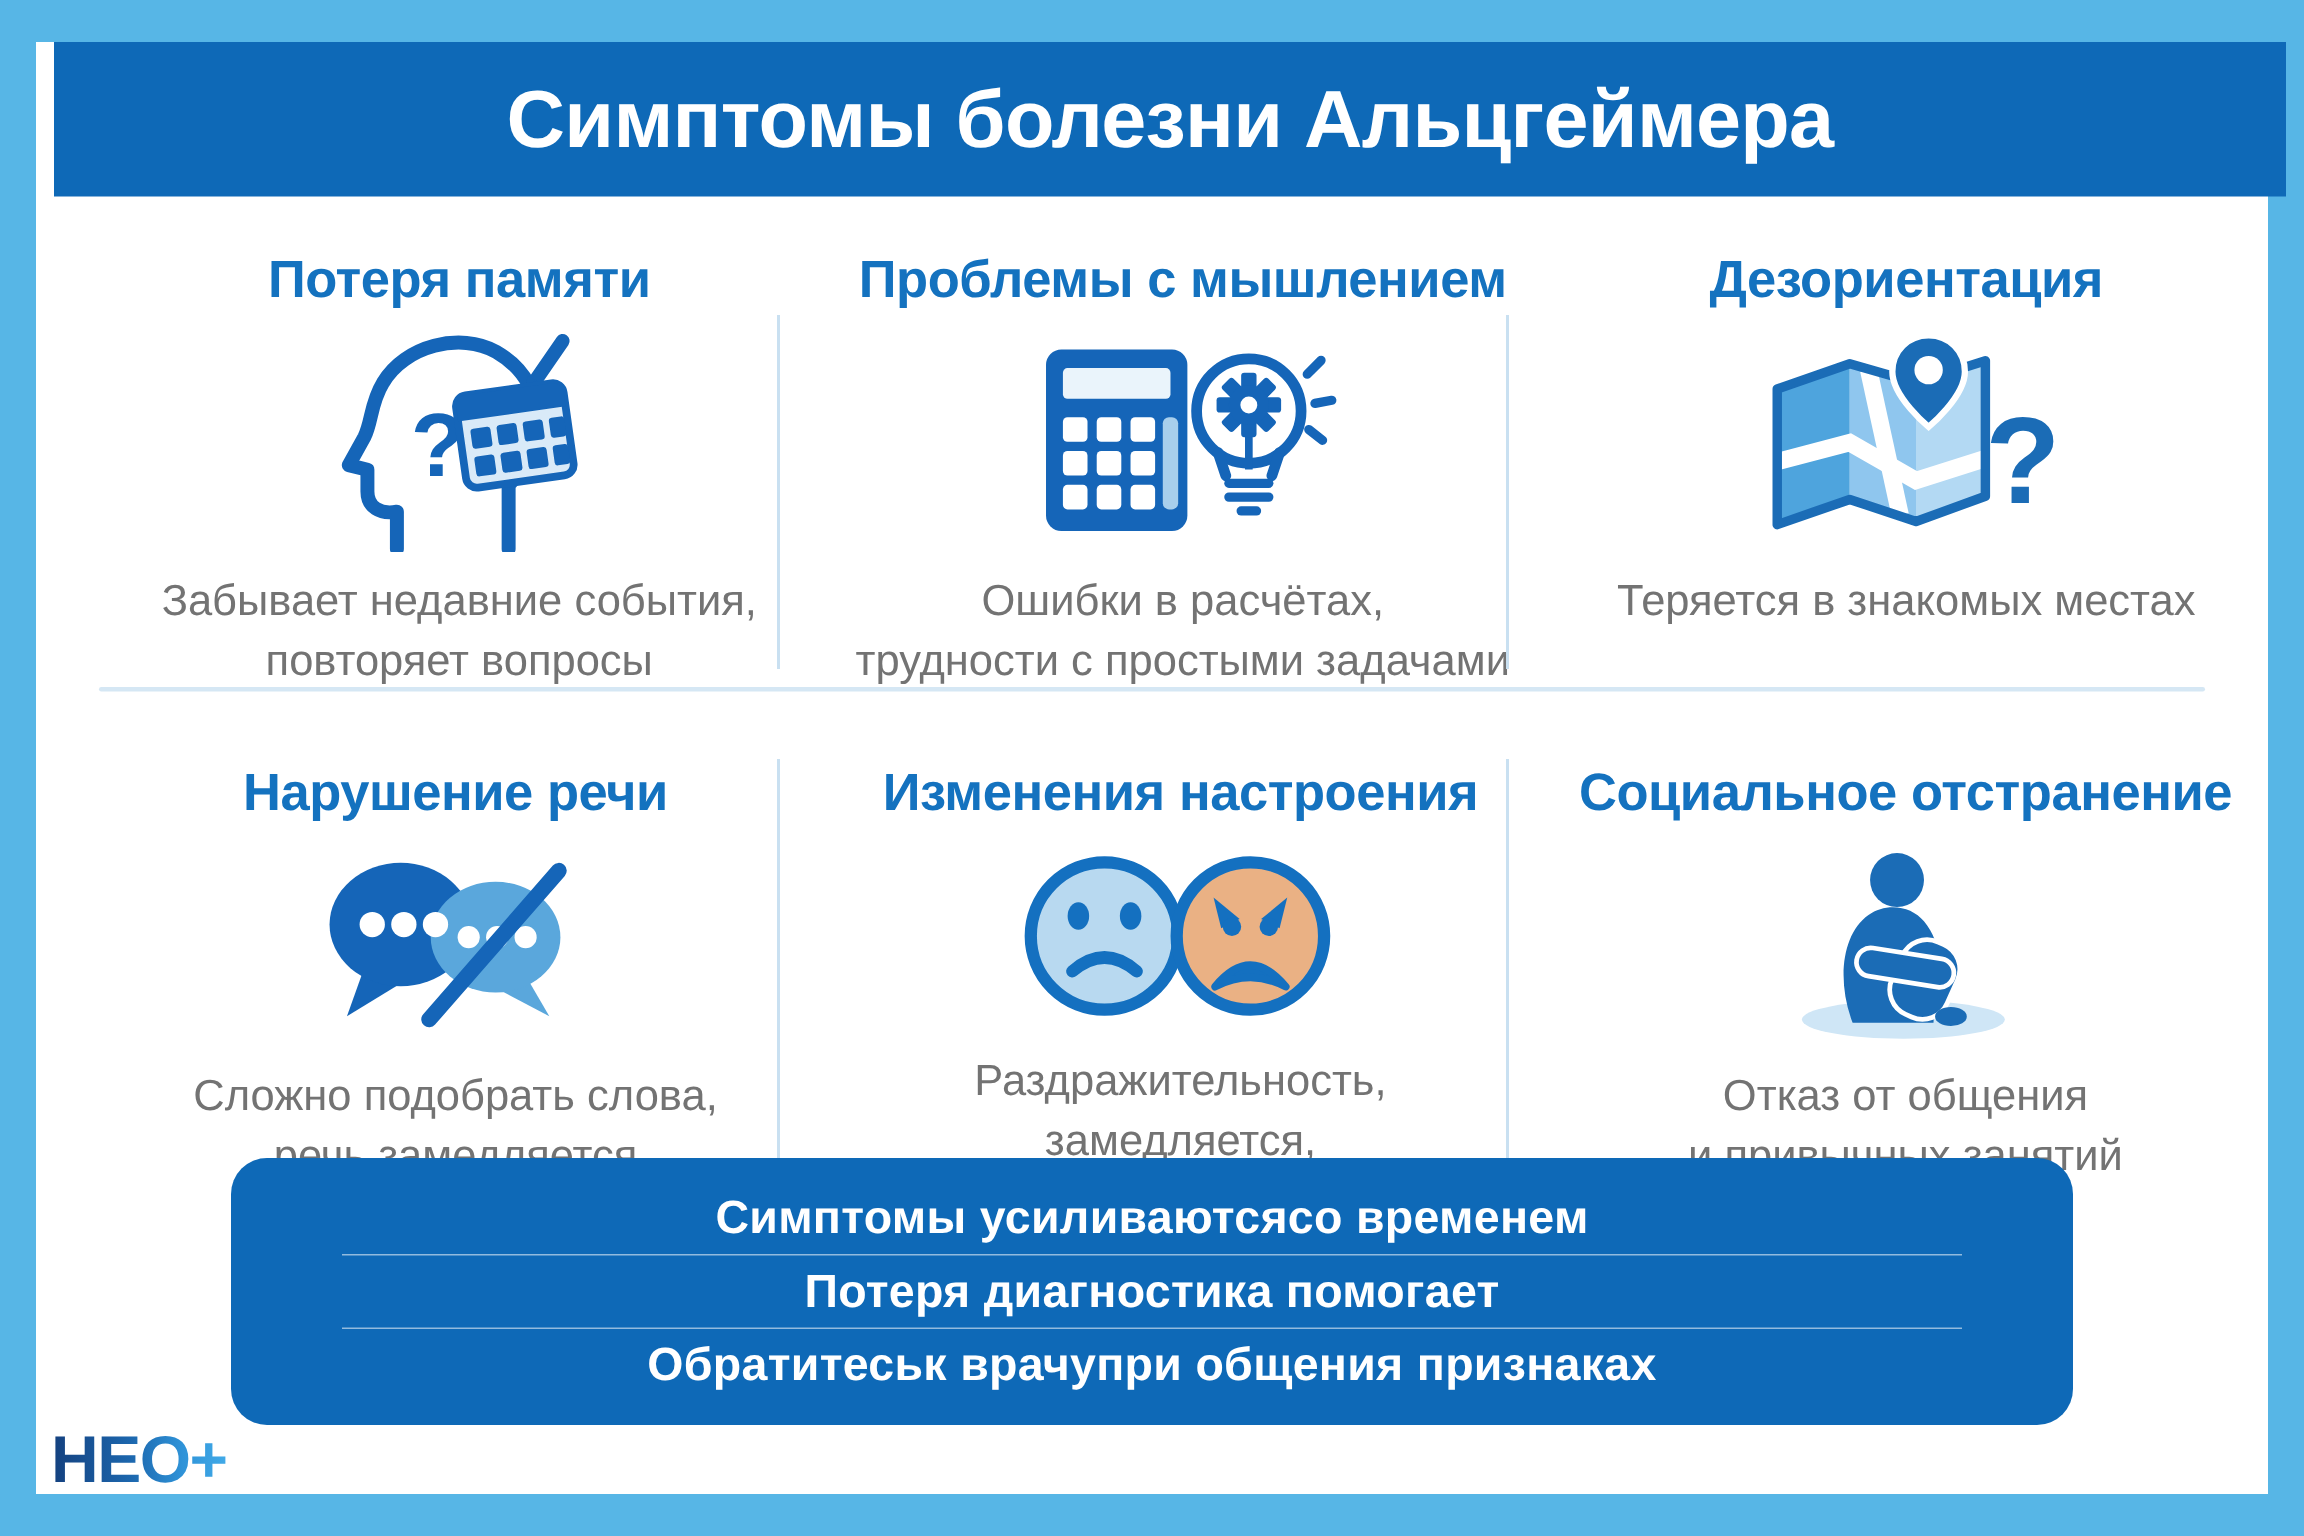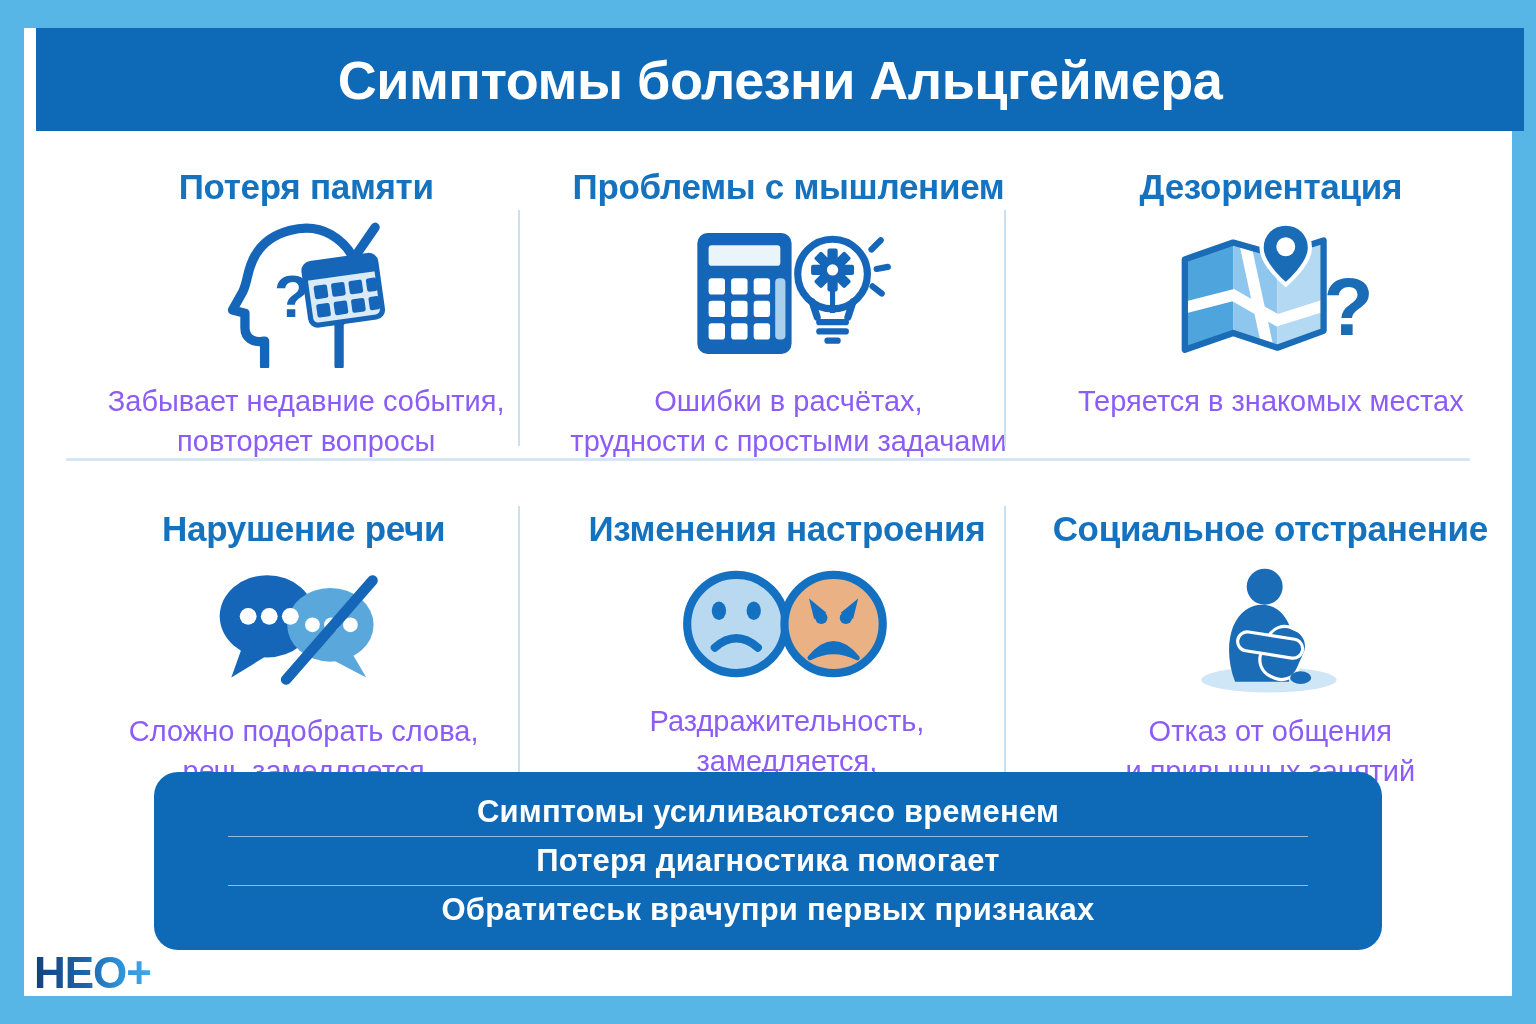--- a/index.html
+++ b/index.html
@@ -26,21 +26,21 @@
   .row2 { top:433px; height:312px;padding-left:38px; }
   .cell { flex:1; display:flex; flex-direction:column; align-items:center; }
   .cell h2 {
     color:#1472bf; font-size:35px; font-weight:700; text-align:center; letter-spacing:-0.3px;
   }
   .row1 .cell h2 { margin-top:36px; }
   .row2 .cell h2 { margin-top:48px; }
   .icon-box { height:152px; margin-top:10px; display:flex; align-items:center; justify-content:center; }
   .row2 .icon-box { height:140px; }
   .desc {
-    margin-top:12px; color:#8b5cf6; font-size:29px; line-height:1.38;
+    margin-top:12px; color:#737373; font-size:29px; line-height:1.38;
     text-align:center; white-space:pre-line; max-width:460px;
   }
   .vdiv { position:absolute; width:2px; background:#c9e0f1; }
   .v1a { left:494px; top:182px; height:236px; }
   .v2a { left:980px; top:182px; height:236px; }
   .v1b { left:494px; top:478px; height:268px; }
   .v2b { left:980px; top:478px; height:268px; }
   .hdiv { position:absolute; left:42px; top:430px; width:1404px; height:3px; background:#d5e7f4; border-radius:2px; }
   .cta {
     position:absolute; left:130px; top:744px; width:1228px; height:178px;
@@ -239,21 +239,21 @@
     </div>
     <div class="cta-sep"></div>
     <div class="cta-line">
       <span>Потеря диагностика помогает </span>
         <span></span>
     </div>
     <div class="cta-sep"></div>
     <div class="cta-line">
       <span>Обратитесь </span>
         <span class="b">к врачу</span>
-        <span> при первых признаках</span>
+        <span> при общения признаках</span>
     </div>
   </div>
 
   <svg class="logo" viewBox="0 0 160 50">
     <defs>
       <linearGradient id="logograd" x1="0" y1="0" x2="1" y2="0">
         <stop offset="0" stop-color="#14407e"></stop>
         <stop offset="0.45" stop-color="#1c66ad"></stop>
         <stop offset="0.75" stop-color="#2f93d8"></stop>
         <stop offset="1" stop-color="#41aae8"></stop>

